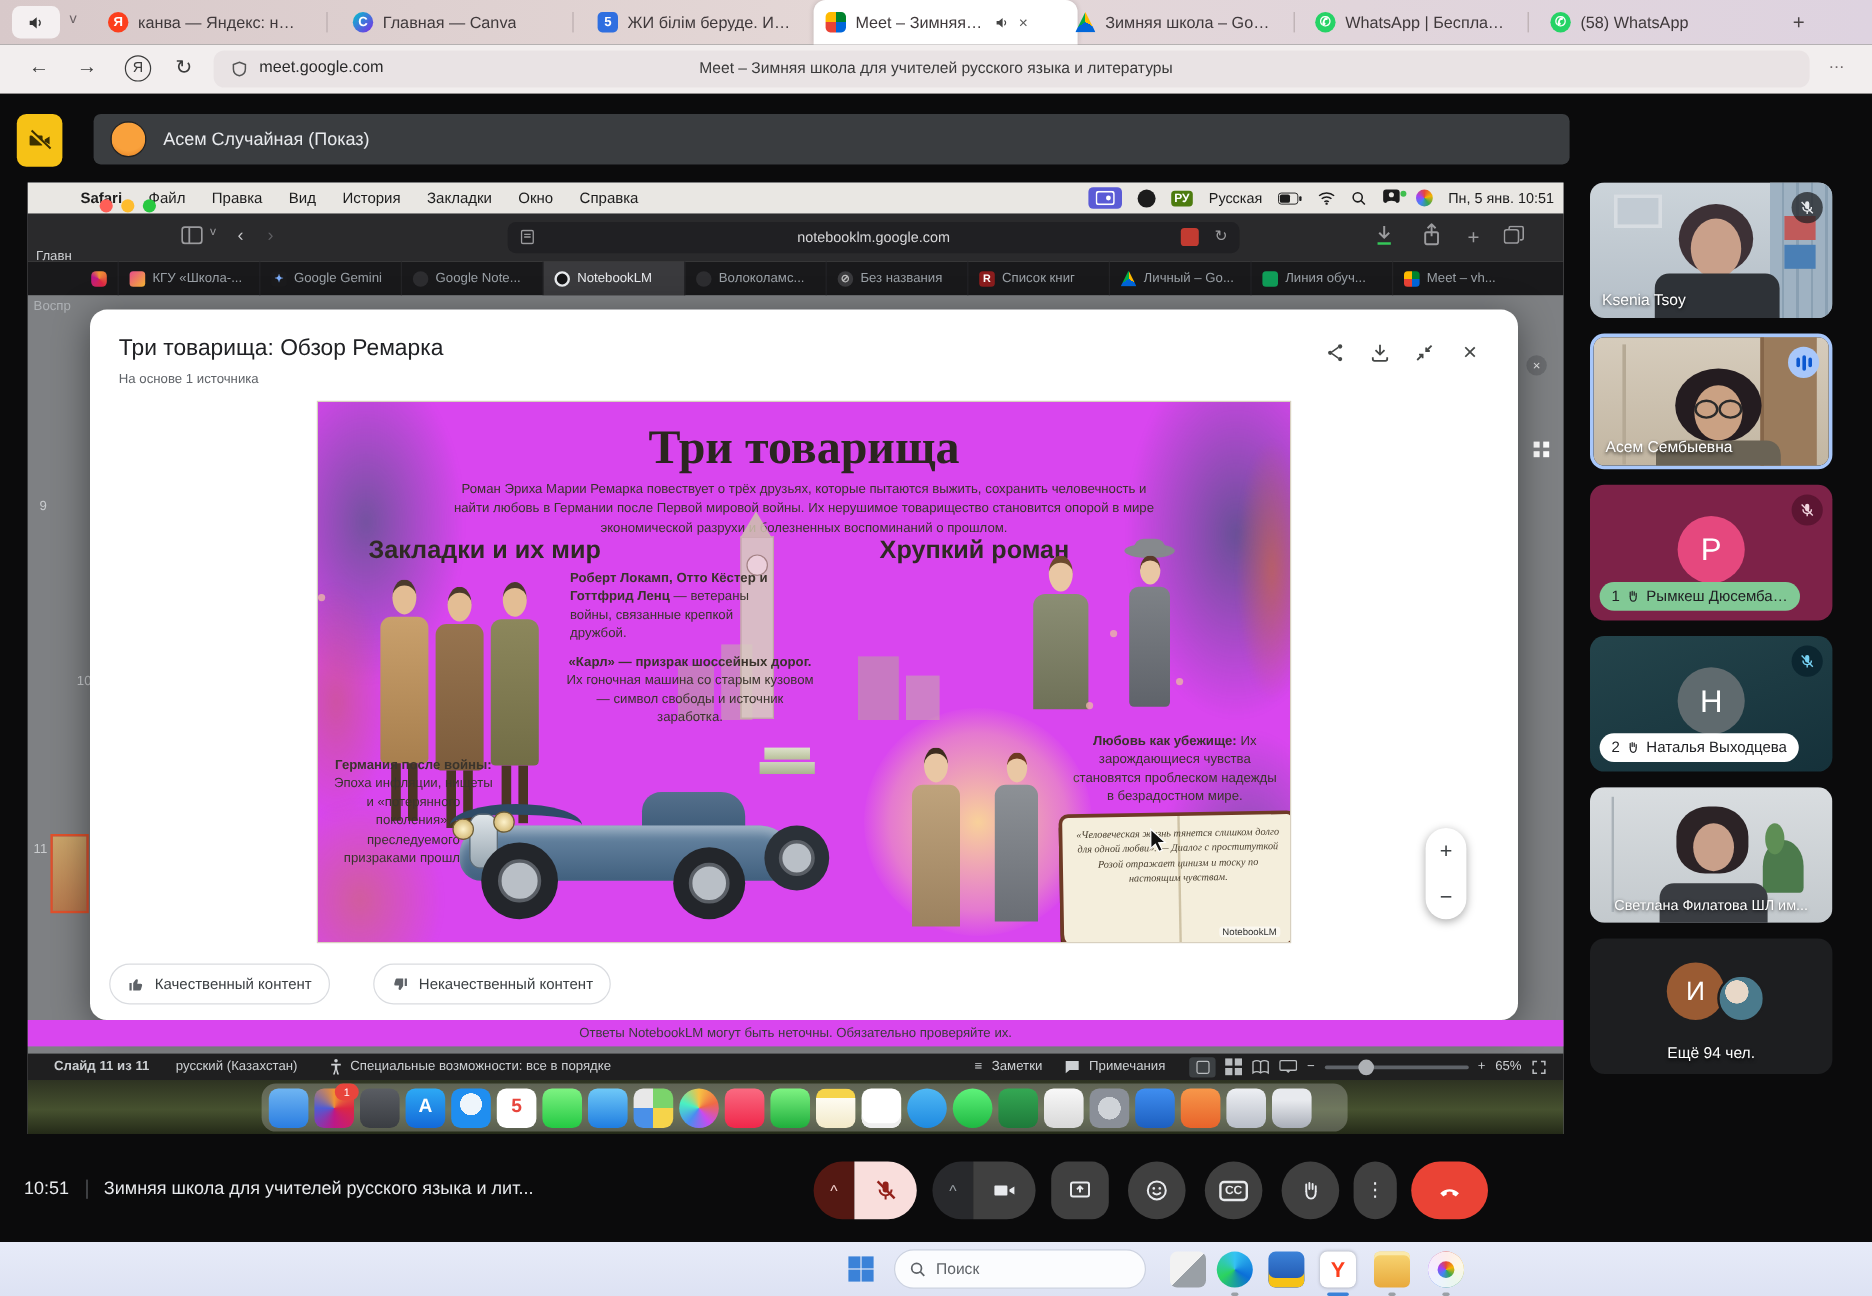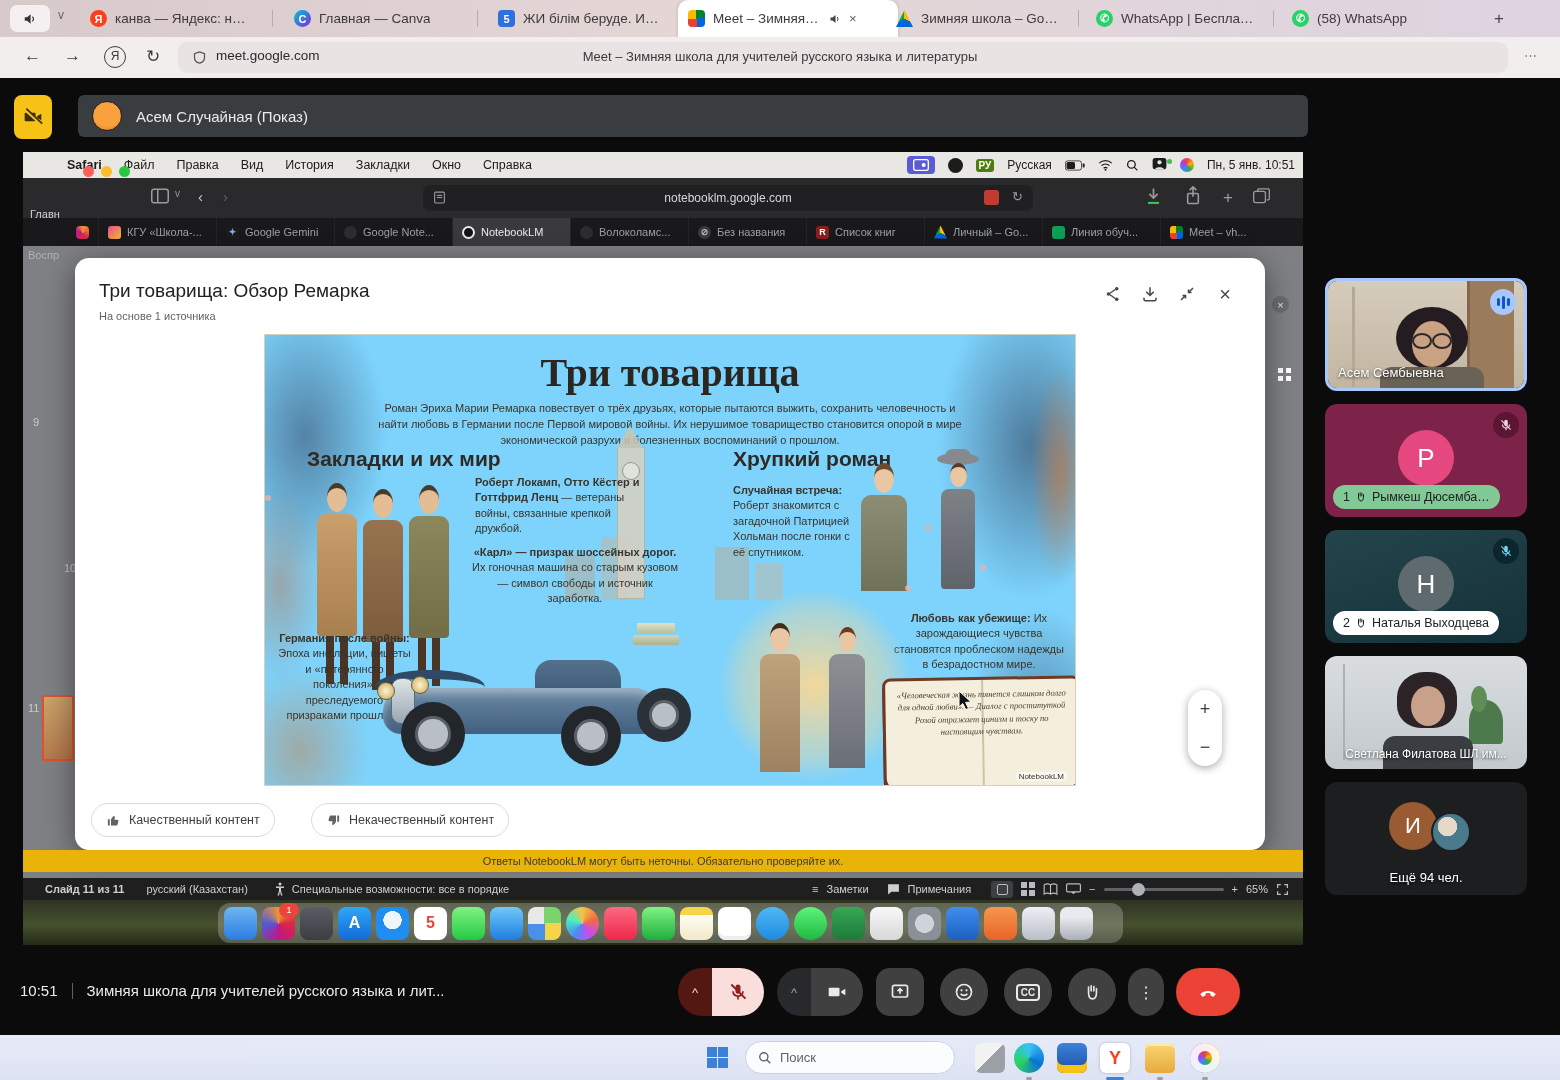--- a/index.html
+++ b/index.html
@@ -76,21 +76,21 @@
   
   .modal{position:absolute;left:52px;top:106px;width:1190px;height:592px;background:#fff;border-radius:14px;
     box-shadow:0 6px 30px rgba(0,0,0,.45);}
   .mtitle{position:absolute;left:24px;top:22px;font-size:19px;color:#202124;}
   .msub{position:absolute;left:24px;top:52px;font-size:11px;color:#5f6368;}
   .mico{position:absolute;top:24px;width:24px;height:24px;color:#444746;display:flex;align-items:center;justify-content:center;}
   .fbbtn{position:absolute;top:545px;height:34px;border:1px solid #dadce0;border-radius:17px;background:#fff;
     display:flex;align-items:center;gap:8px;padding:0 14px;font-size:12.5px;color:#3c4043;box-sizing:border-box;}
 
   
-  .info{position:absolute;left:190px;top:77px;width:810px;height:450px;background:#7dd3fc;overflow:hidden;
+  .info{position:absolute;left:190px;top:77px;width:810px;height:450px;background:#d946ef;overflow:hidden;
     box-shadow:0 0 0 1px #d8d0bf;}
   .wc{position:absolute;border-radius:50%;filter:blur(2px);}
   .ititle{position:absolute;left:0;right:0;top:14px;text-align:center;font-family:"Liberation Serif",serif;
     font-weight:bold;font-size:40px;color:#2b2620;}
   .iintro{position:absolute;left:105px;top:66px;width:600px;text-align:center;font-size:11px;line-height:1.45;color:#3a342c;}
   .ihead{position:absolute;font-size:21px;font-weight:bold;color:#2f2a24;}
   .ipar{position:absolute;font-size:11px;line-height:1.4;color:#3a342c;}
   .bold{font-weight:bold;}
   
   .tower{position:absolute;left:352px;top:112px;width:26px;height:150px;background:#d9d0c0;border:1px solid #bfb29c;opacity:.85;}
@@ -134,21 +134,21 @@
     border-radius:8px 8px 14px 14px;transform:rotate(-1deg);box-shadow:0 4px 0 #54281a;}
   .book:before{content:"";position:absolute;left:50%;top:0;bottom:0;width:2px;background:#cfc3a6;}
   .bq{position:absolute;left:10px;top:8px;width:172px;font-family:"Liberation Serif",serif;font-style:italic;
     font-size:8.6px;line-height:1.45;color:#4c4232;text-align:center;}
   .wmark{position:absolute;right:8px;bottom:4px;font-size:8px;color:#30302e;background:rgba(255,255,255,.55);
     border-radius:3px;padding:0 3px;}
   .money{position:absolute;left:368px;top:288px;width:46px;height:22px;background:
      linear-gradient(#cfd4bd,#aab38f) 0 12px/46px 10px no-repeat,linear-gradient(#dee2cc,#b8c09a) 4px 0/38px 10px no-repeat;}
 
   
-  .disclaim{position:absolute;left:0;top:698px;width:1280px;height:22px;background:#eab308;
+  .disclaim{position:absolute;left:0;top:698px;width:1280px;height:22px;background:#d946ef;
     font-size:11px;color:#3b3b3b;display:flex;align-items:center;justify-content:center;}
   .sstat{position:absolute;left:0;top:726px;width:1280px;height:22px;background:#1f1f20;color:#cdd0d3;
     font-size:11px;display:flex;align-items:center;}
   .sbtn{width:13px;height:13px;border:1.5px solid #b9bcbf;border-radius:2px;}
   .knob{width:13px;height:13px;border-radius:50%;background:#aeb1b5;}
   
   .dockzone{position:absolute;left:0;top:748px;width:1280px;height:45px;
     background:linear-gradient(180deg,#2e3322 0%,#46512f 55%,#242a18 100%);}
   .dock{position:absolute;left:195px;top:3px;width:905px;height:40px;background:rgba(235,235,235,.25);
     border-radius:12px;display:flex;align-items:center;gap:5px;padding:0 6px;box-sizing:border-box;}
@@ -491,23 +491,20 @@
                 <span class="rim"></span>
               </div>
             <div class="wh" style="left:196px;top:76px;width:60px;height:60px;">
                 <span class="rim"></span>
               </div>
             <div class="wh" style="left:272px;top:58px;width:54px;height:54px;background:#2b3138;">
                 <span class="rim"></span>
               </div>
           </div>
 
-          <div class="ipar" style="left:468px;top:148px;width:130px;">
-            <span class="bold">Случайная встреча:</span><span> Роберт знакомится с загадочной Патрицией Хольман после гонки с её спутником.</span>
-          </div>
           <div class="ipar" style="left:628px;top:276px;width:172px;text-align:center;">
             <span class="bold">Любовь как убежище:</span><span> Их зарождающиеся чувства становятся проблеском надежды в безрадостном мире.</span>
           </div>
 
           <div class="fig" style="left:592px;top:128px;width:54px;">
             <div class="hd2" style="border-top:6px solid #6b4a2e;"></div>
             <div style="width:46px;height:96px;margin:2px auto 0;border-radius:10px 10px 0 0;background:linear-gradient(#8b8e74,#6f7158);"></div>
           </div>
           <div class="fig" style="left:668px;top:118px;width:50px;">
             <div style="width:42px;height:12px;border-radius:50%;background:#86898d;margin:0 auto;"></div>
@@ -633,20 +630,37 @@
       <div class="zoompill">
         <span>+</span>
         <span>−</span>
       </div>
 
       <svg class="cursor" width="15" height="20" viewBox="0 0 15 20">
         <path d="M1 1l12 11-5.4.4 3 6-2.8 1.2-3-6L1 17z" fill="#111" stroke="#fff" stroke-width="1"></path>
       </svg>
     </div>
 
+    <div class="tile" style="top:74px;">
+      <div class="abs" style="inset:0;background:linear-gradient(180deg,#ccd4da,#b4bec7);"></div>
+      <div class="abs" style="right:0;top:0;width:52px;height:113px;background:repeating-linear-gradient(90deg,#9fb2c2 0 10px,#8aa0b2 10px 12px);"></div>
+      <div class="abs" style="right:14px;top:28px;width:26px;height:20px;background:#c05a5a;"></div>
+      <div class="abs" style="right:14px;top:52px;width:26px;height:20px;background:#4a7fb5;"></div>
+      <div class="abs" style="left:20px;top:10px;width:34px;height:22px;border:3px solid #d8dde2;background:#c2cbd3;"></div>
+      <div class="phead" style="left:74px;top:18px;width:62px;height:58px;background:#3d3136;"></div>
+      <div class="phead" style="left:84px;top:30px;width:42px;height:50px;background:#c9a08a;"></div>
+      <div class="ptorso" style="left:54px;top:76px;width:104px;height:40px;background:#2e3237;"></div>
+      <div class="micoff" style="background:rgba(32,33,36,.75);">
+        <svg width="14" height="14" viewBox="0 0 24 24">
+            <path fill="#e8eaed" d="M12 14a3 3 0 003-3V6a3 3 0 00-6 0v5a3 3 0 003 3zm5-3a5 5 0 01-10 0H5a7 7 0 006 6.9V21h2v-3.1a7 7 0 006-6.9z"></path>
+            <line x1="4" y1="4" x2="20" y2="20" stroke="#e8eaed" stroke-width="2"></line>
+          </svg>
+      </div>
+      <div class="tname">Ksenia Tsoy</div>
+    </div>
 
     <div class="tile" style="top:200px;border:3px solid #a8c7fa;box-sizing:border-box;">
       <div class="abs" style="inset:0;background:linear-gradient(180deg,#d6ccbc,#c2b6a2);"></div>
       <div class="abs" style="right:10px;top:0;width:44px;height:113px;background:#9a7b5c;border-left:3px solid #85664a;"></div>
       <div class="abs" style="left:24px;top:6px;width:3px;height:100px;background:#b5a995;"></div>
       <div class="phead" style="left:68px;top:26px;width:72px;height:62px;background:#241c20;"></div>
       <div class="phead" style="left:84px;top:40px;width:40px;height:46px;background:#caa183;"></div>
       <div class="abs" style="left:84px;top:52px;width:16px;height:12px;border:2.5px solid #2a2a2a;border-radius:50%;"></div>
       <div class="abs" style="left:104px;top:52px;width:16px;height:12px;border:2.5px solid #2a2a2a;border-radius:50%;"></div>
       <div class="ptorso" style="left:52px;top:86px;width:104px;height:30px;background:#6a6355;"></div>

